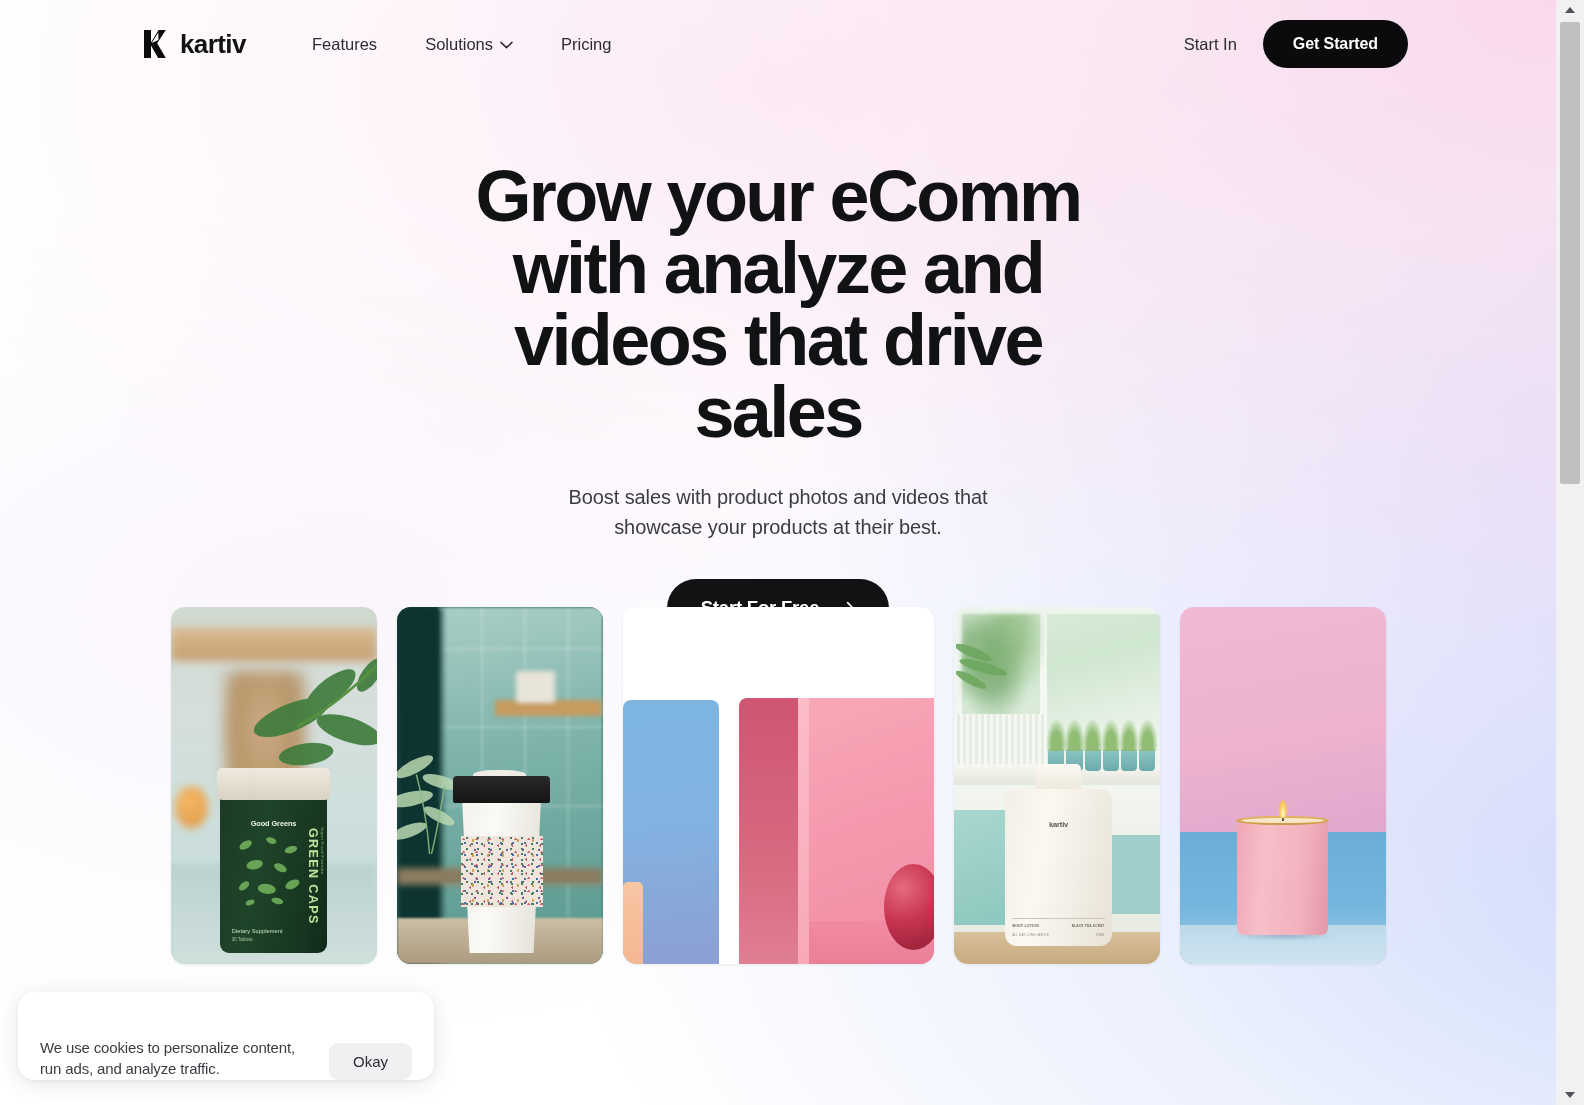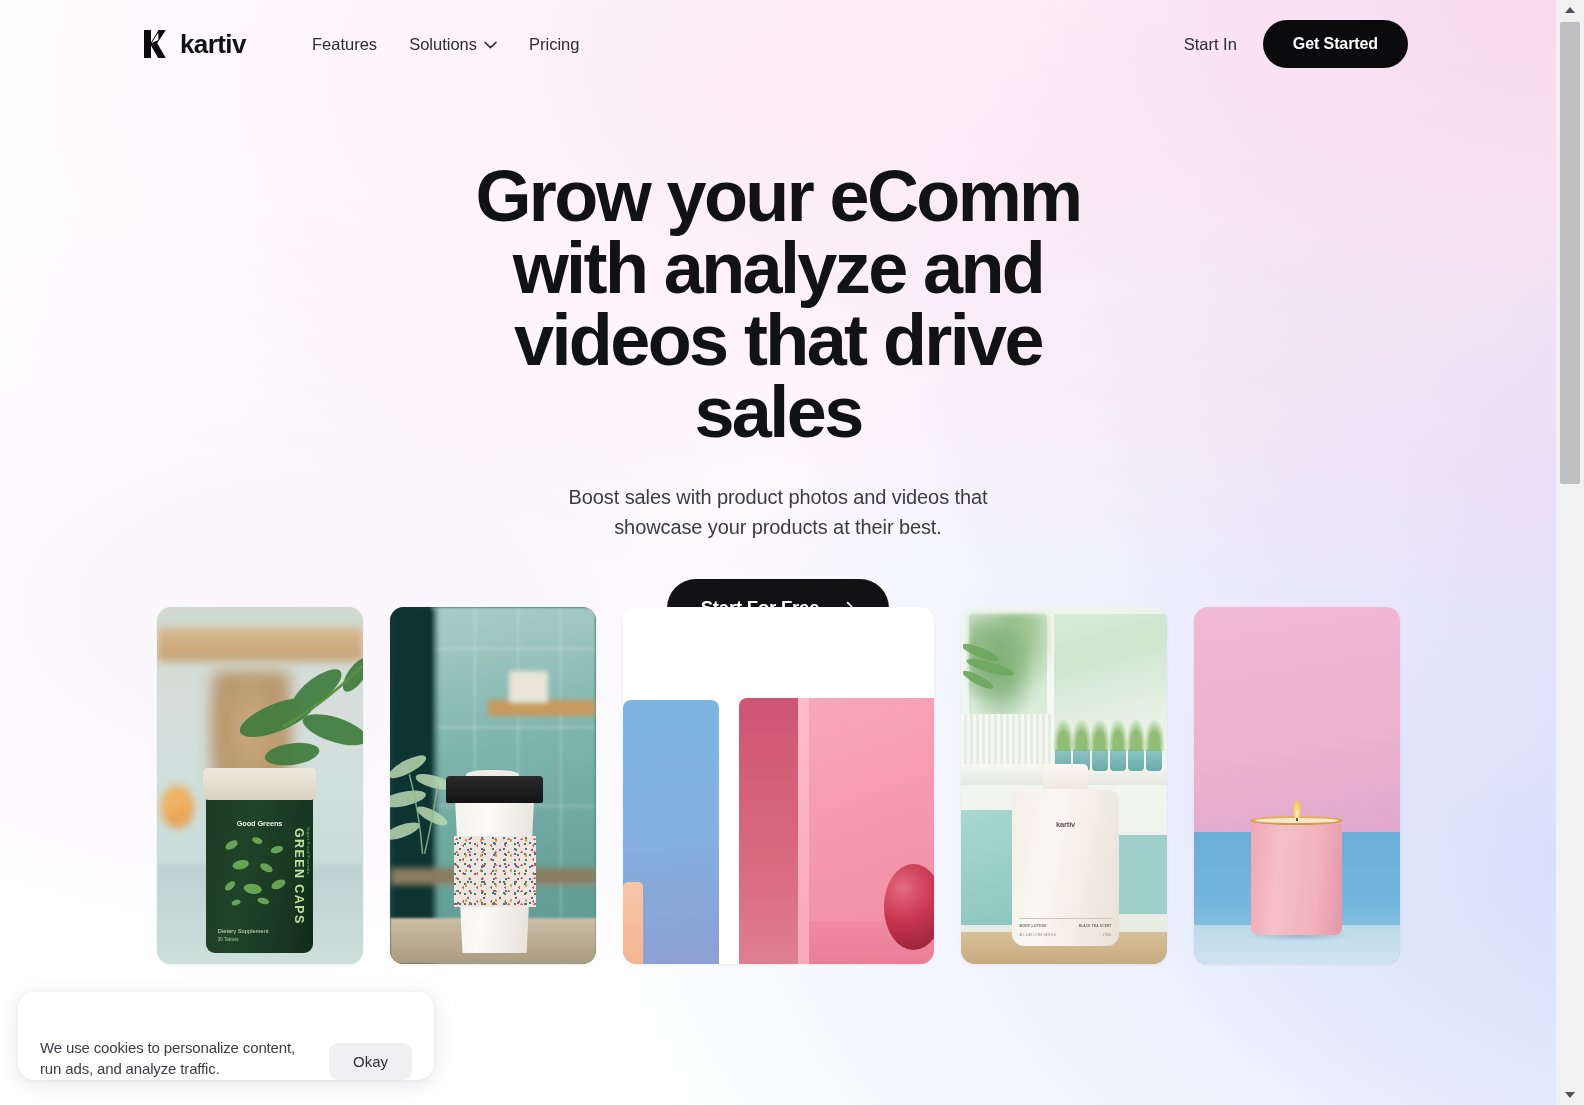--- a/index.html
+++ b/index.html
@@ -64,21 +64,21 @@
     font-weight: 700;
     color: #111214;
     letter-spacing: -0.6px;
   }
 
   .nav-links {
     position: absolute;
     left: 310px;
     display: flex;
     align-items: center;
-    gap: 28px;
+    gap: 44px;
   }
   .nav-link {
     font-size: 16.5px;
     color: #2b2d31;
     cursor: pointer;
     display: flex;
     align-items: center;
     gap: 7px;
     white-space: nowrap;
     padding: 6px 2px;
@@ -165,21 +165,21 @@
 
   
   #gallery {
     position: absolute;
     top: 607px;
     left: 0;
     width: 1556px;
     display: flex;
     justify-content: center;
     align-items: flex-end;
-    gap: 27px;
+    gap: 20px;
     z-index: 10;
   }
   .shot {
     border-radius: 14px;
     overflow: hidden;
     position: relative;
     flex: none;
     box-shadow: 0 1px 3px rgba(16,18,30,0.07);
   }
   .shot.tall { width: 206px; height: 357px; }

